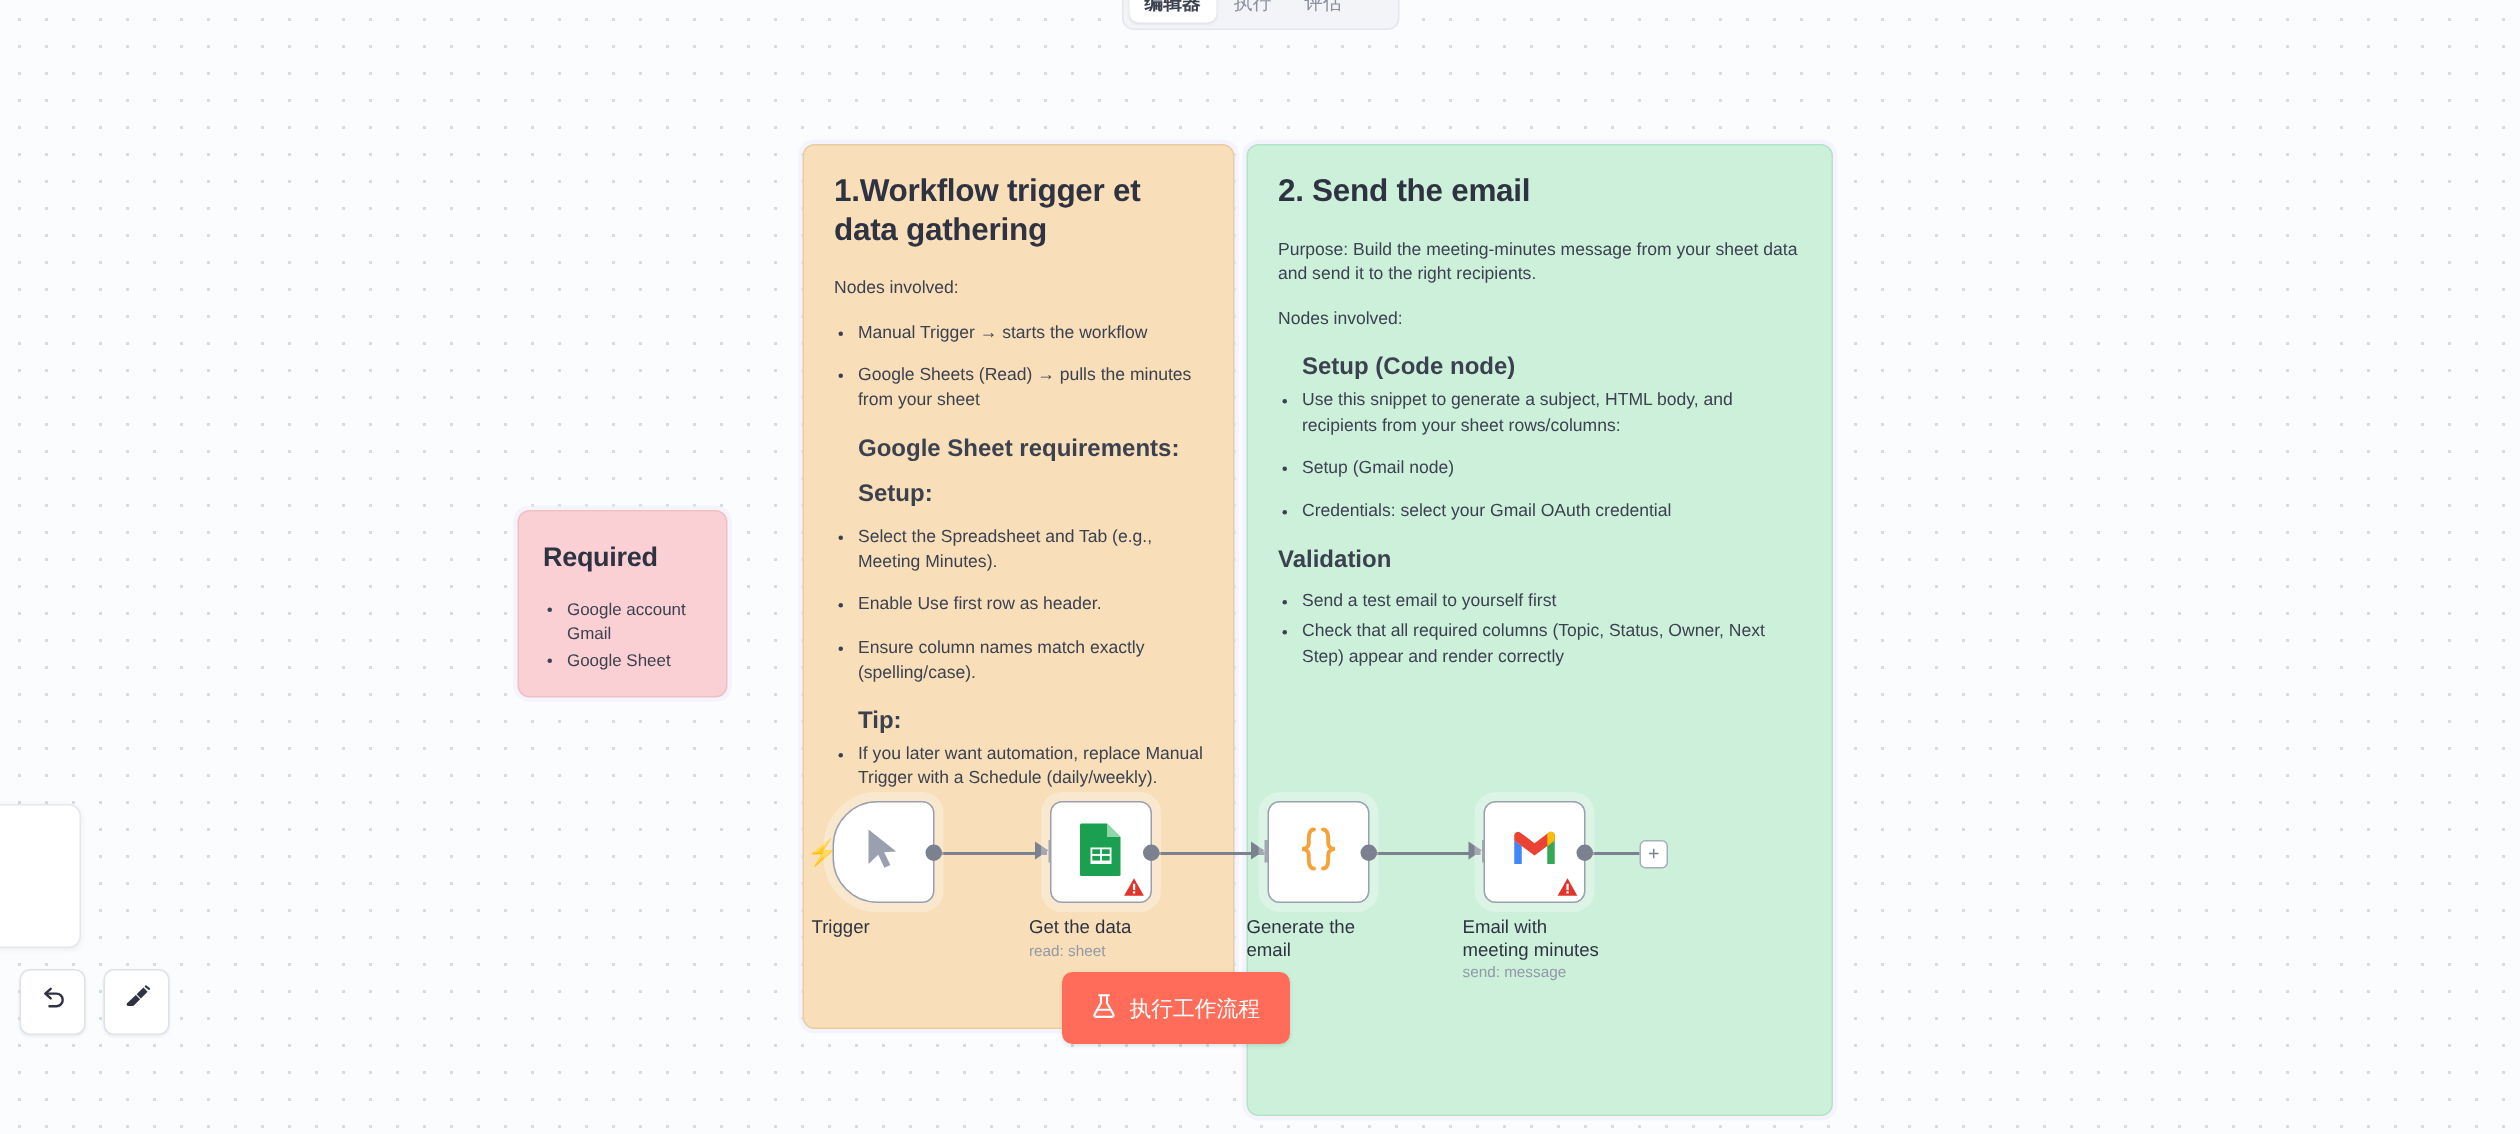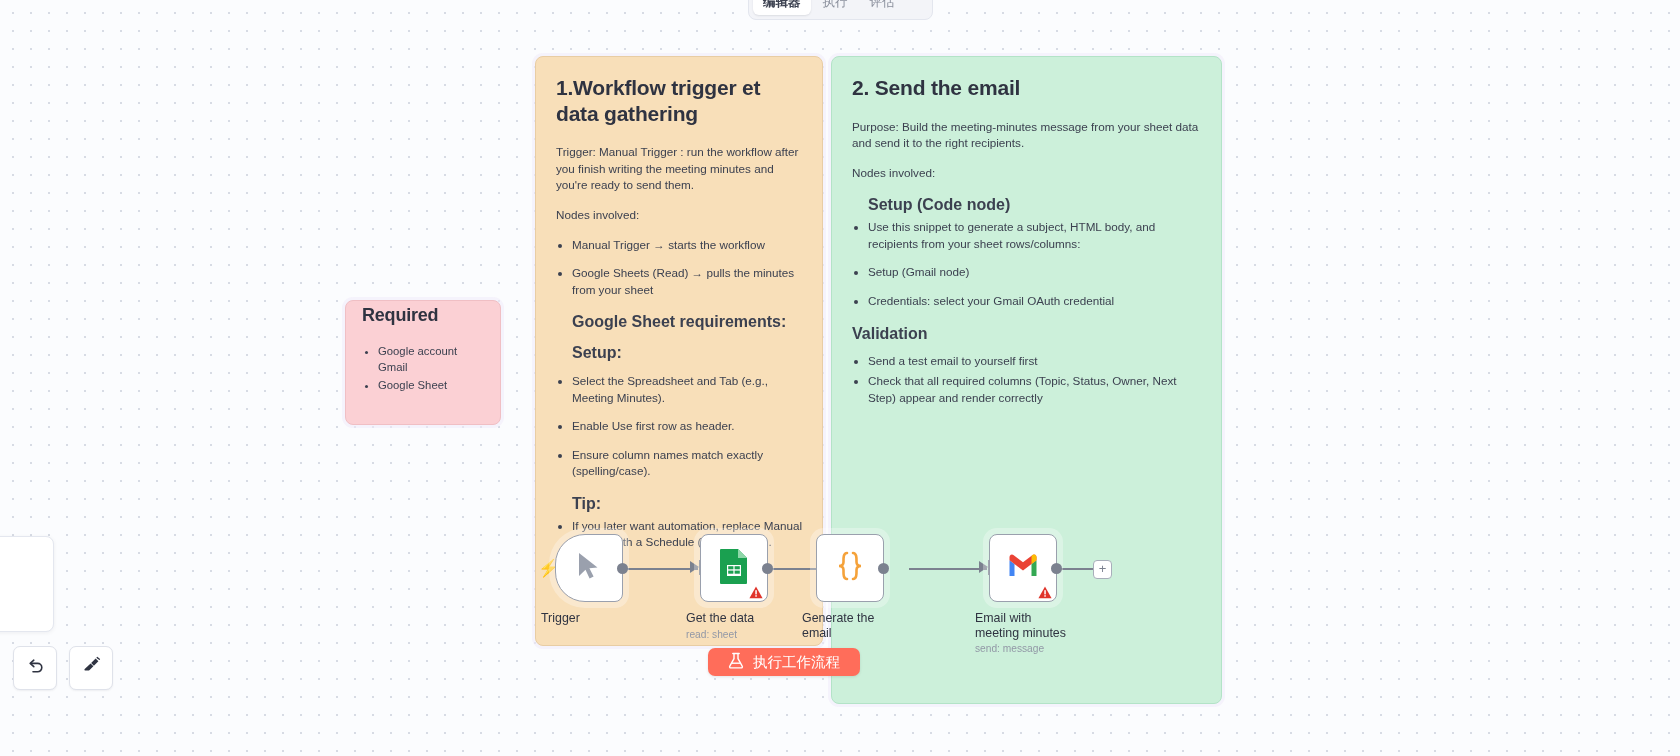--- a/index.html
+++ b/index.html
@@ -53,20 +53,21 @@
     box-shadow: 0 1px 2px rgba(20,25,40,.10);
   }
 
   
   .sticky {
     position: absolute;
     box-sizing: border-box;
     border-radius: 8px;
     padding: 18px 20px 16px 20px;
     overflow: hidden;
+    margin-top: 40px;
   }
   .sticky .sticky-title {
     font-size: 21px;
     font-weight: 700;
     color: #2f3341;
     line-height: 1.22;
     margin: 0 0 18px 0;
     letter-spacing: -0.2px;
   }
   .sticky p, .sticky .plain {
@@ -103,25 +104,25 @@
   }
   #sticky-green {
     left: 831px; top: 56px;
     width: 391px; height: 648px;
     background: #ccf0da;
     border: 1px solid #b3e3c7;
     box-shadow: 0 0 0 3px rgba(240,235,250,.55);
   }
   #sticky-pink {
     left: 345px; top: 300px;
-    width: 156px; height: 125px;
+    width: 140px; height: 125px;
     background: #fbd0d4;
     border: 1px solid #f0bfc4;
     box-shadow: 0 0 0 3px rgba(240,235,250,.55);
-    padding: 4px 16px;
+    padding: 20px 16px;
   }
   #sticky-pink .sticky-title { font-size: 18px; margin-bottom: 16px; }
   #sticky-pink li { font-size: 11.3px; margin-bottom: 2px; }
 
   
   .node-wrap {
     position: absolute;
     width: 96px;
   }
   .node-box {
@@ -210,21 +211,21 @@
     color: #7b818f;
     font-size: 13px;
     line-height: 15px;
     text-align: center;
   }
 
   
   #run-button {
     position: absolute;
     left: 708px; top: 648px;
-    width: 152px; height: 28px;
+    width: 152px; height: 48px;
     background: #ff6d5a;
     border: none;
     border-radius: 7px;
     color: #ffffff;
     font-size: 14.5px;
     font-family: "Liberation Sans", sans-serif;
     display: flex;
     align-items: center;
     justify-content: center;
     gap: 9px;
@@ -272,21 +273,20 @@
   <div class="sticky" id="sticky-pink">
     <div class="sticky-title">Required</div>
     <ul class="tight">
       <li>Google account Gmail</li>
       <li>Google Sheet</li>
     </ul>
   </div>
 
   <div class="sticky" id="sticky-orange">
     <div class="sticky-title">1.Workflow trigger et data gathering</div>
-    <p>Trigger: Manual Trigger : run the workflow after you finish writing the meeting minutes and you're ready to send them.</p>
     <p>Nodes involved:</p>
     <ul>
       <li>Manual Trigger → starts the workflow</li>
       <li>Google Sheets (Read) → pulls the minutes from your sheet</li>
     </ul>
     <div class="sub" style="padding-left:16px">Google Sheet requirements:</div>
     <div class="sub" style="padding-left:16px">Setup:</div>
     <ul>
       <li>Select the Spreadsheet and Tab (e.g., Meeting Minutes).</li>
       <li>Enable Use first row as header.</li>
@@ -362,21 +362,21 @@
           <rect x="6.3" y="4.2" width="1.5" height="4.2" fill="#ffffff"></rect>
           <rect x="6.3" y="9.2" width="1.5" height="1.5" fill="#ffffff"></rect>
         </svg>
       </span>
       <span class="port out"></span>
     </div>
     <div class="node-label">Get the data</div>
     <div class="node-sub">read: sheet</div>
   </div>
 
-  <div class="node-wrap" style="left:802px; top:534px;">
+  <div class="node-wrap" style="left:831px; top:534px;">
     <div class="node-box">
       <span>
         <svg width="34" height="34" viewBox="0 0 34 34">
           <path d="M14 4 C10 4 10.5 10 10.5 13 C10.5 16 8 17 6 17 C8 17 10.5 18 10.5 21 C10.5 24 10 30 14 30" stroke="#f5a23a" stroke-width="2.6" fill="none" stroke-linecap="round"></path>
           <path d="M20 4 C24 4 23.5 10 23.5 13 C23.5 16 26 17 28 17 C26 17 23.5 18 23.5 21 C23.5 24 24 30 20 30" stroke="#f5a23a" stroke-width="2.6" fill="none" stroke-linecap="round"></path>
         </svg>
       </span>
       <span class="port out"></span>
     </div>
     <div class="node-label">Generate the email</div>

